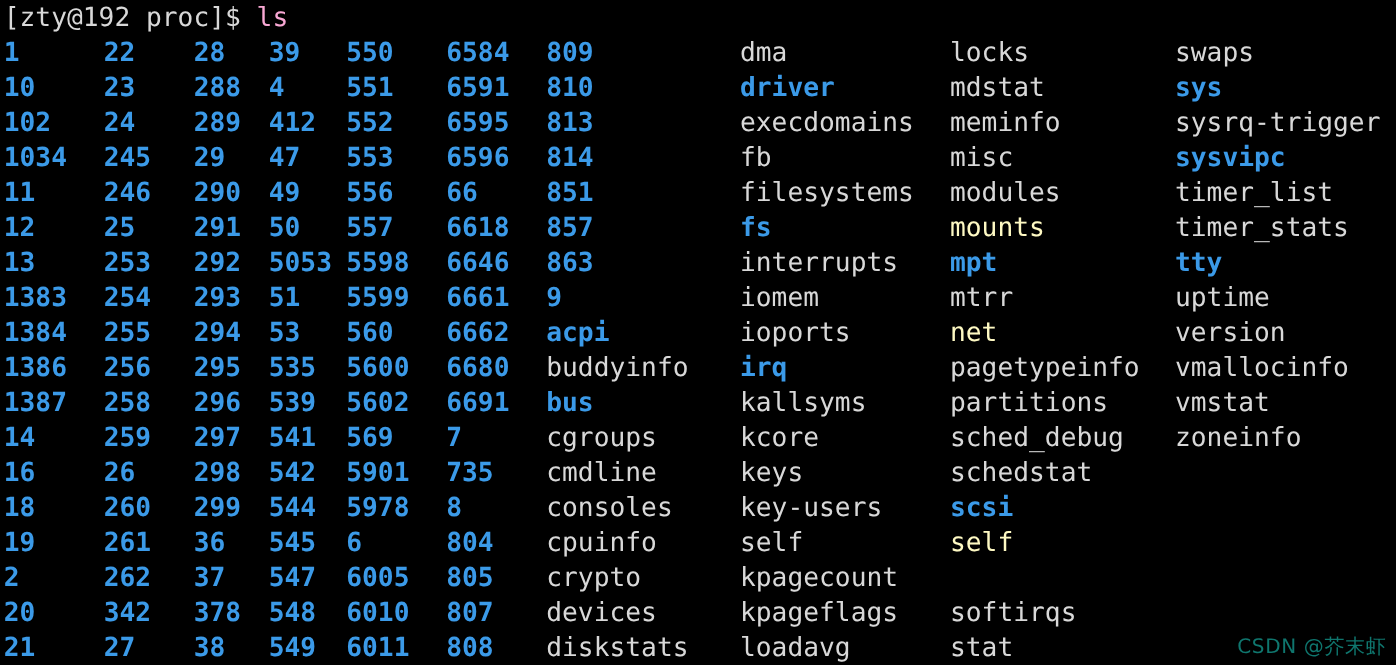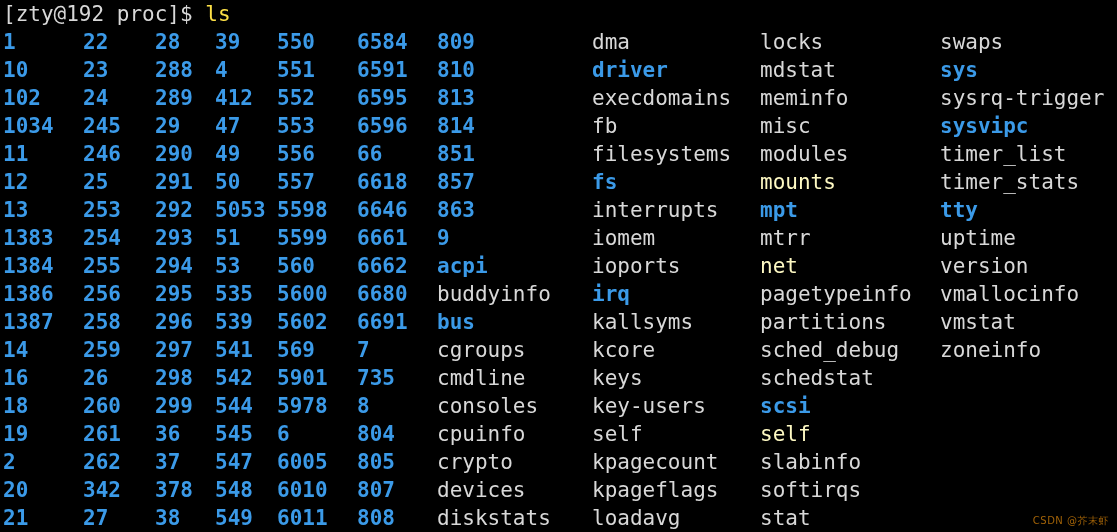--- a/index.html
+++ b/index.html
@@ -31,21 +31,21 @@
     white-space: pre;
   }
   .prompt-line {
     top: 0px;
     padding-left: 3px;
     font-size: 21px;
     color: #d8d8d8;
     letter-spacing: 0px;
   }
   .prompt-line .cmd {
-    color: #fde047;
+    color: #f9a8d4;
   }
   .grid {
     position: absolute;
     top: 28px;
     left: 0;
     width: 1117px;
   }
   .row {
     position: relative;
     height: 28px;
@@ -80,22 +80,22 @@
   .c5 { left: 357px; }
   .c6 { left: 437px; }
   .c7 { left: 592px; text-align: center; }
   .c8 { left: 760px; }
   .c9 { left: 940px; }
   #watermark {
     position: absolute;
     right: 8px;
     bottom: 4px;
     font-family: "DejaVu Sans", "Liberation Sans", sans-serif;
-    font-size: 10px;
-    color: #a16207;
+    font-size: 16px;
+    color: #0f766e;
     letter-spacing: 0.5px;
     white-space: pre;
     margin-top: 40px;
   }
 </style>
 </head>
 <body>
 
 <div id="terminal">
 
@@ -110,19 +110,19 @@
       <div class="row"><span class="cell c0 t-dir">12</span><span class="cell c1 t-dir">25</span><span class="cell c2 t-dir">291</span><span class="cell c3 t-dir">50</span><span class="cell c4 t-dir">557</span><span class="cell c5 t-dir">6618</span><span class="cell c6 t-dir">857</span><span class="cell c7 t-dir">fs</span><span class="cell c8 t-link">mounts</span><span class="cell c9 t-file">timer_stats</span></div>
       <div class="row"><span class="cell c0 t-dir">13</span><span class="cell c1 t-dir">253</span><span class="cell c2 t-dir">292</span><span class="cell c3 t-dir">5053</span><span class="cell c4 t-dir">5598</span><span class="cell c5 t-dir">6646</span><span class="cell c6 t-dir">863</span><span class="cell c7 t-file">interrupts</span><span class="cell c8 t-dir">mpt</span><span class="cell c9 t-dir">tty</span></div>
       <div class="row"><span class="cell c0 t-dir">1383</span><span class="cell c1 t-dir">254</span><span class="cell c2 t-dir">293</span><span class="cell c3 t-dir">51</span><span class="cell c4 t-dir">5599</span><span class="cell c5 t-dir">6661</span><span class="cell c6 t-dir">9</span><span class="cell c7 t-file">iomem</span><span class="cell c8 t-file">mtrr</span><span class="cell c9 t-file">uptime</span></div>
       <div class="row"><span class="cell c0 t-dir">1384</span><span class="cell c1 t-dir">255</span><span class="cell c2 t-dir">294</span><span class="cell c3 t-dir">53</span><span class="cell c4 t-dir">560</span><span class="cell c5 t-dir">6662</span><span class="cell c6 t-dir">acpi</span><span class="cell c7 t-file">ioports</span><span class="cell c8 t-link">net</span><span class="cell c9 t-file">version</span></div>
       <div class="row"><span class="cell c0 t-dir">1386</span><span class="cell c1 t-dir">256</span><span class="cell c2 t-dir">295</span><span class="cell c3 t-dir">535</span><span class="cell c4 t-dir">5600</span><span class="cell c5 t-dir">6680</span><span class="cell c6 t-file">buddyinfo</span><span class="cell c7 t-dir">irq</span><span class="cell c8 t-file">pagetypeinfo</span><span class="cell c9 t-file">vmallocinfo</span></div>
       <div class="row"><span class="cell c0 t-dir">1387</span><span class="cell c1 t-dir">258</span><span class="cell c2 t-dir">296</span><span class="cell c3 t-dir">539</span><span class="cell c4 t-dir">5602</span><span class="cell c5 t-dir">6691</span><span class="cell c6 t-dir">bus</span><span class="cell c7 t-file">kallsyms</span><span class="cell c8 t-file">partitions</span><span class="cell c9 t-file">vmstat</span></div>
       <div class="row"><span class="cell c0 t-dir">14</span><span class="cell c1 t-dir">259</span><span class="cell c2 t-dir">297</span><span class="cell c3 t-dir">541</span><span class="cell c4 t-dir">569</span><span class="cell c5 t-dir">7</span><span class="cell c6 t-file">cgroups</span><span class="cell c7 t-file">kcore</span><span class="cell c8 t-file">sched_debug</span><span class="cell c9 t-file">zoneinfo</span></div>
       <div class="row"><span class="cell c0 t-dir">16</span><span class="cell c1 t-dir">26</span><span class="cell c2 t-dir">298</span><span class="cell c3 t-dir">542</span><span class="cell c4 t-dir">5901</span><span class="cell c5 t-dir">735</span><span class="cell c6 t-file">cmdline</span><span class="cell c7 t-file">keys</span><span class="cell c8 t-file">schedstat</span></div>
       <div class="row"><span class="cell c0 t-dir">18</span><span class="cell c1 t-dir">260</span><span class="cell c2 t-dir">299</span><span class="cell c3 t-dir">544</span><span class="cell c4 t-dir">5978</span><span class="cell c5 t-dir">8</span><span class="cell c6 t-file">consoles</span><span class="cell c7 t-file">key-users</span><span class="cell c8 t-dir">scsi</span></div>
       <div class="row"><span class="cell c0 t-dir">19</span><span class="cell c1 t-dir">261</span><span class="cell c2 t-dir">36</span><span class="cell c3 t-dir">545</span><span class="cell c4 t-dir">6</span><span class="cell c5 t-dir">804</span><span class="cell c6 t-file">cpuinfo</span><span class="cell c7 t-file">self</span><span class="cell c8 t-link">self</span></div>
-      <div class="row"><span class="cell c0 t-dir">2</span><span class="cell c1 t-dir">262</span><span class="cell c2 t-dir">37</span><span class="cell c3 t-dir">547</span><span class="cell c4 t-dir">6005</span><span class="cell c5 t-dir">805</span><span class="cell c6 t-file">crypto</span><span class="cell c7 t-file">kpagecount</span><span class="cell c8 t-file">slabinfo</span></div>
+      <div class="row"><span class="cell c0 t-dir">2</span><span class="cell c1 t-dir">262</span><span class="cell c2 t-dir">37</span><span class="cell c3 t-dir">547</span><span class="cell c4 t-dir">6005</span><span class="cell c5 t-dir">805</span><span class="cell c6 t-file">crypto</span><span class="cell c7 t-file">kpagecount</span></div>
       <div class="row"><span class="cell c0 t-dir">20</span><span class="cell c1 t-dir">342</span><span class="cell c2 t-dir">378</span><span class="cell c3 t-dir">548</span><span class="cell c4 t-dir">6010</span><span class="cell c5 t-dir">807</span><span class="cell c6 t-file">devices</span><span class="cell c7 t-file">kpageflags</span><span class="cell c8 t-file">softirqs</span></div>
       <div class="row"><span class="cell c0 t-dir">21</span><span class="cell c1 t-dir">27</span><span class="cell c2 t-dir">38</span><span class="cell c3 t-dir">549</span><span class="cell c4 t-dir">6011</span><span class="cell c5 t-dir">808</span><span class="cell c6 t-file">diskstats</span><span class="cell c7 t-file">loadavg</span><span class="cell c8 t-file">stat</span></div>
     </div>
 
   <div id="watermark">CSDN @芥末虾</div>
 </div>
 
 </body></html>

